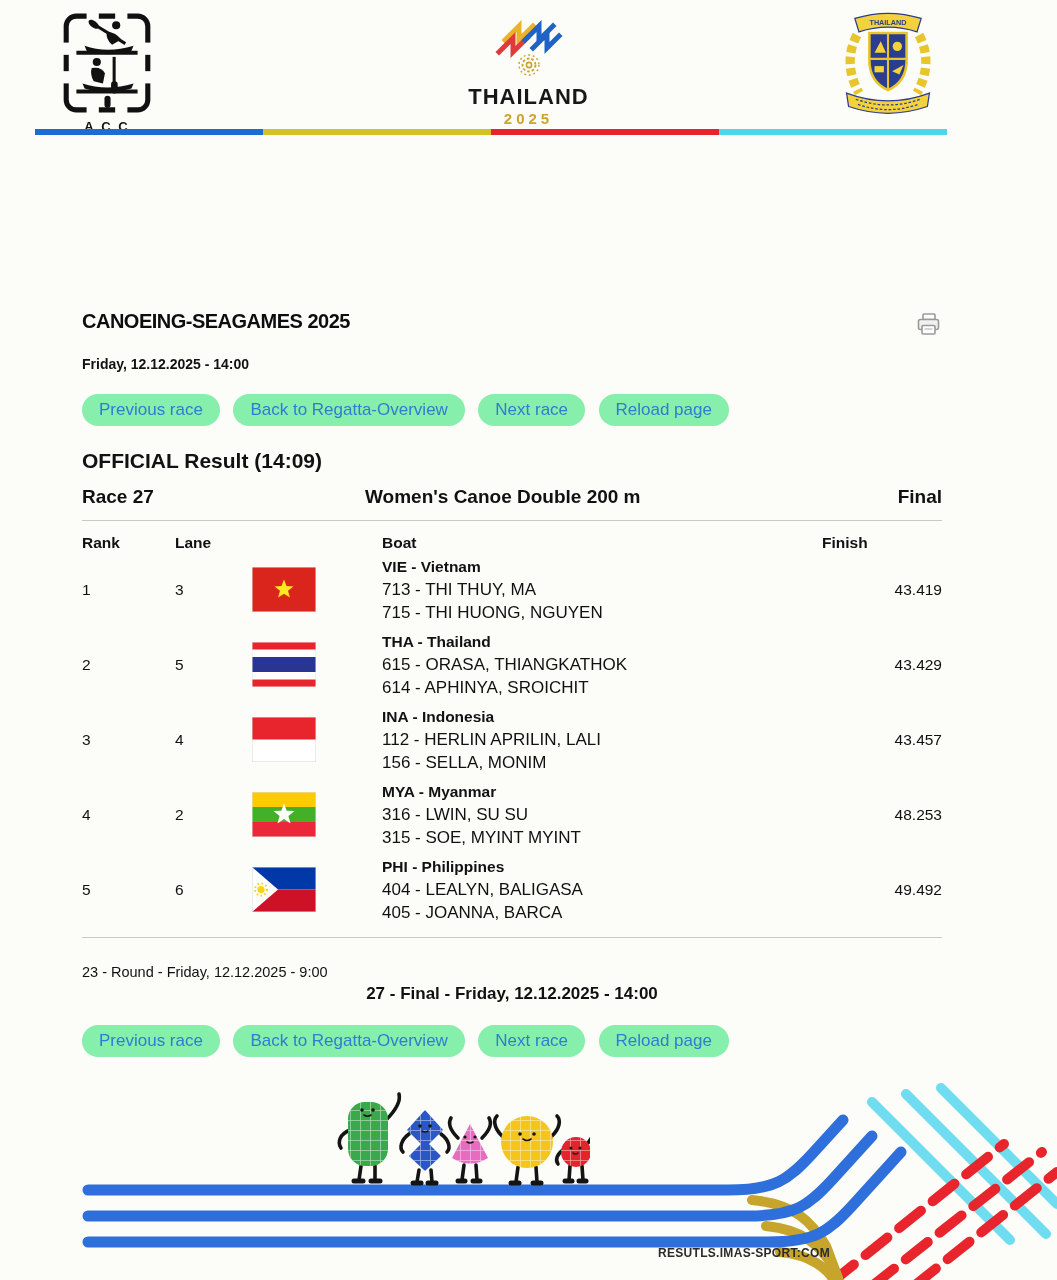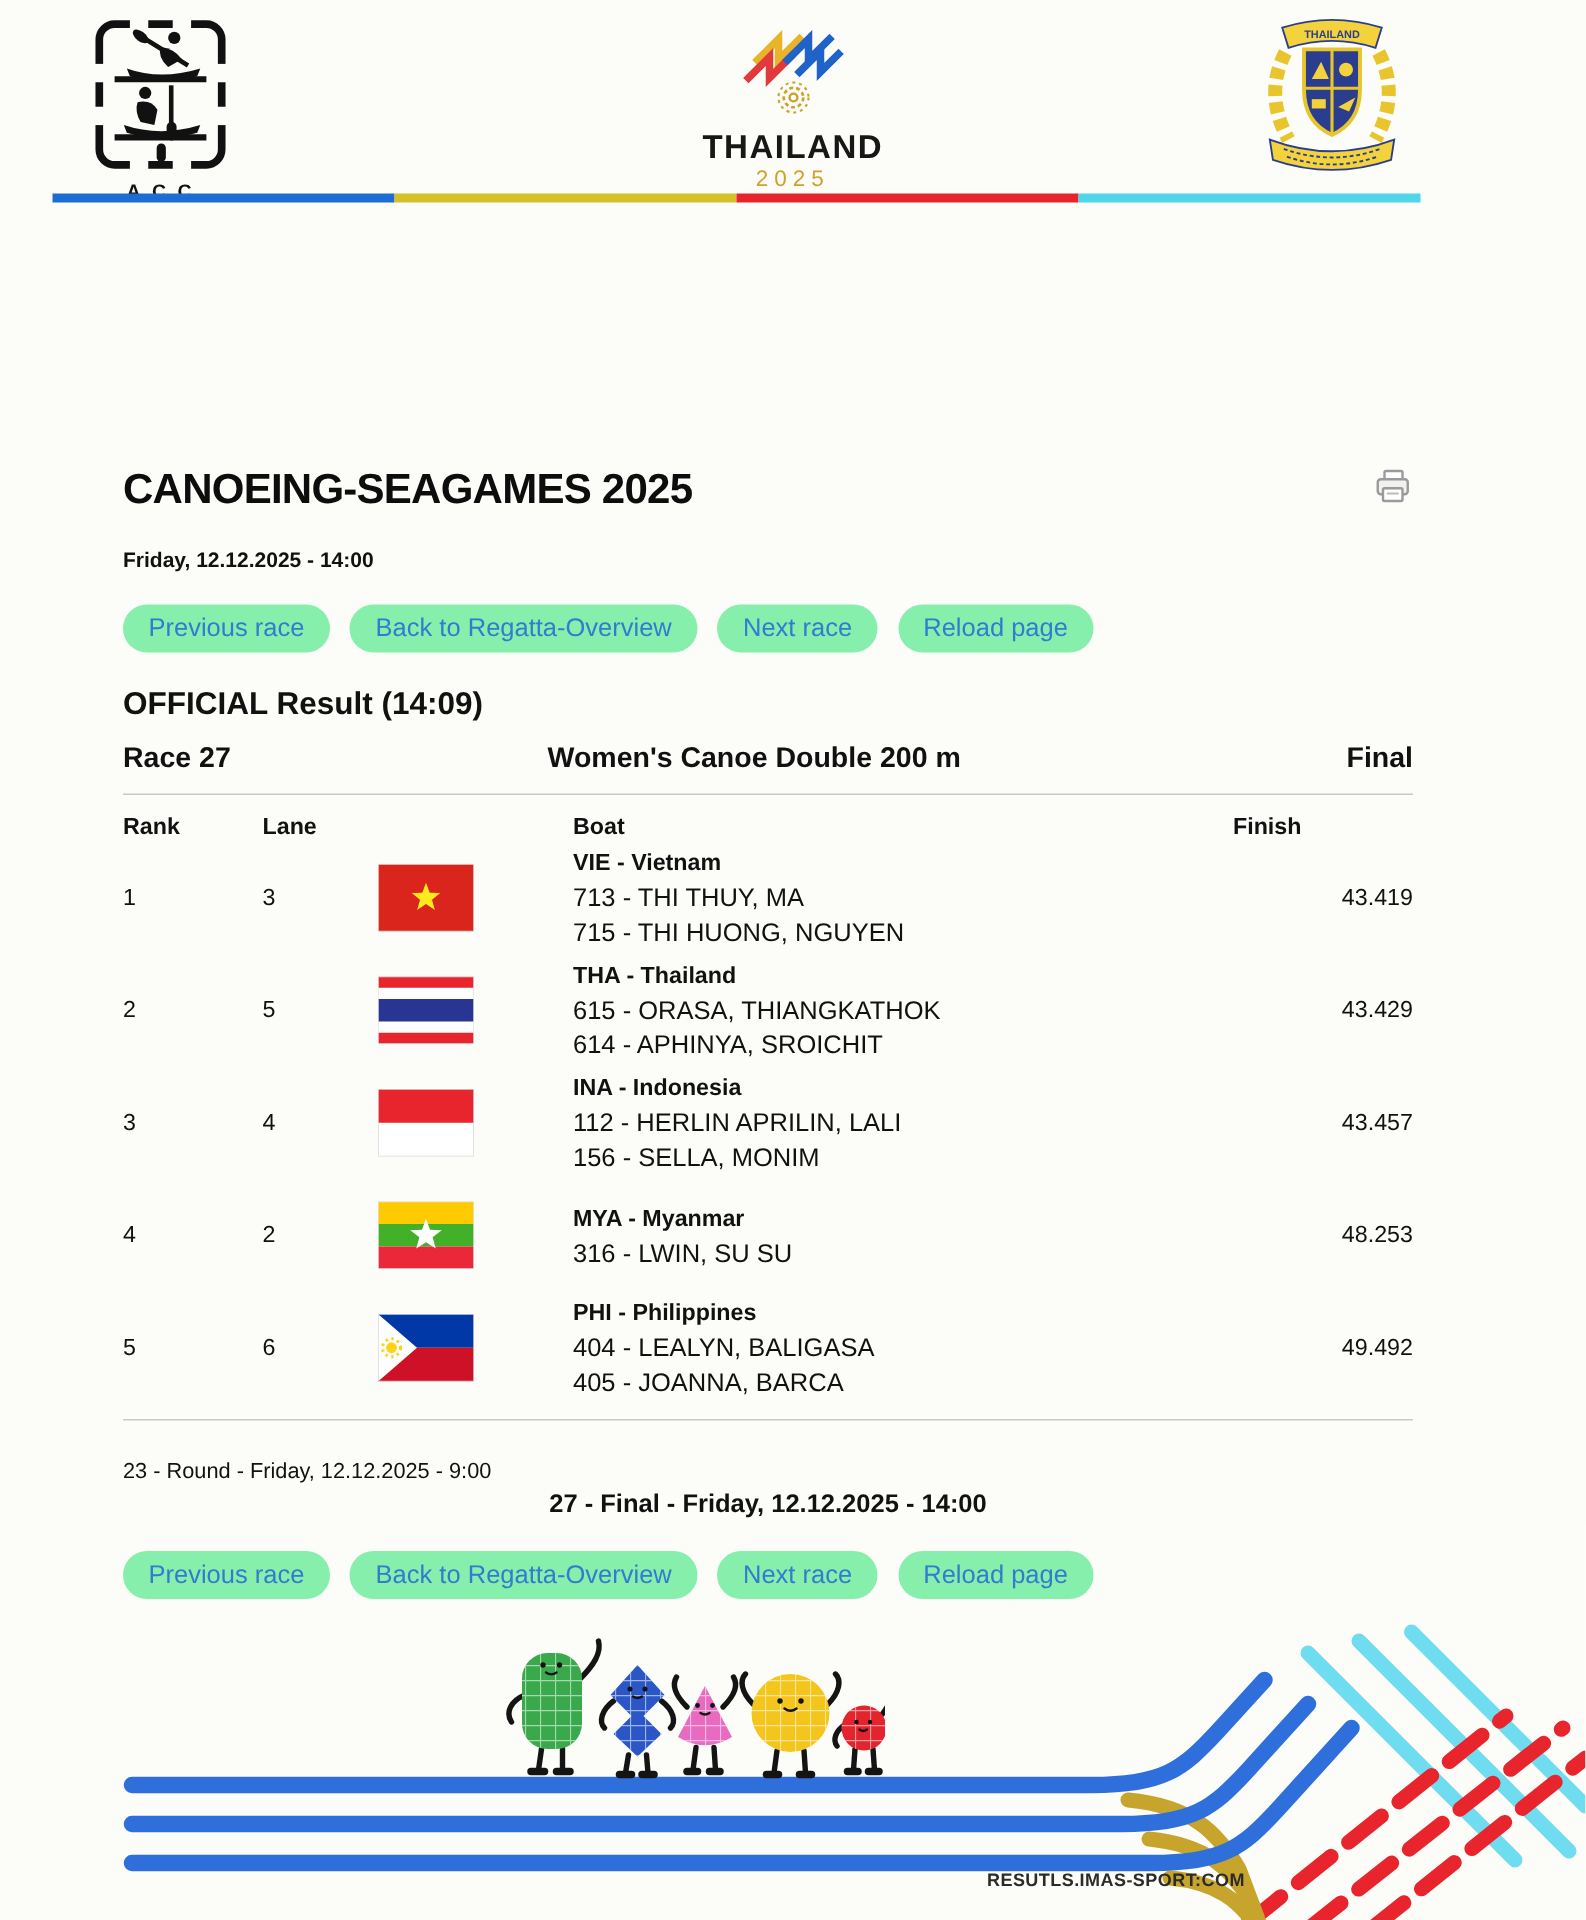--- a/index.html
+++ b/index.html
@@ -7,32 +7,32 @@
   .page{
     position:relative;width:1057px;height:1280px;margin:0 auto;
     background:#fcfcf8;overflow:hidden;
     font-family:"Liberation Sans","DejaVu Sans",sans-serif;color:#111;
   }
   
   .acc-logo{position:absolute;left:60px;top:12px;width:94px;text-align:center;}
   .acc-label{font-size:13px;font-weight:bold;letter-spacing:2px;color:#111;margin-top:1px;}
   .thai-logo{position:absolute;left:50%;top:8px;transform:translateX(-50%);text-align:center;width:220px;}
   .thai-title{font-size:22px;font-weight:bold;color:#171717;letter-spacing:1px;line-height:1;margin-top:2px;}
-  .thai-year{font-size:15px;font-weight:normal;color:#cfa22e;letter-spacing:4px;margin-top:2px;}
+  .thai-year{font-size:15px;font-weight:bold;color:#cfa22e;letter-spacing:4px;margin-top:2px;}
   .crest{position:absolute;right:106px;top:6px;}
   .stripe{position:absolute;left:35px;top:129px;width:912px;height:6px;display:flex;}
   .stripe div{flex:1 1 25%;height:100%;}
   .seg-blue{background:#1d6cd3;}
   .seg-yellow{background:#d3c128;}
   .seg-red{background:#e7242c;}
   .seg-cyan{background:#4fd6e8;}
   
   .content{position:absolute;left:82px;top:310px;width:860px;}
   .title-row{position:relative;}
-  h1{margin:0;font-size:28px;letter-spacing:-0.5px;font-weight:bold;color:#0d0d0d;}
+  h1{margin:0;font-size:20px;letter-spacing:-0.5px;font-weight:bold;color:#0d0d0d;}
   .print-btn{position:absolute;right:0;top:2px;background:none;border:none;padding:0;cursor:pointer;}
   .date-line{margin-top:23px;font-size:14px;font-weight:bold;}
   .btn-row{margin-top:22px;}
   .btn-row .pill{
     display:inline-block;border:none;cursor:pointer;
     background:#86efac;color:#2f7cd0;font-family:inherit;
     font-size:17px;padding:6px 17px;border-radius:16px;margin-right:9px;
   }
   h2{margin:23px 0 0 0;font-size:21px;font-weight:bold;}
   .race-header{position:relative;margin-top:13px;height:24px;font-size:19px;font-weight:bold;}
@@ -245,20 +245,21 @@
           <rect width="64" height="15" fill="#fecb00"></rect>
           <rect y="15" width="64" height="15" fill="#43b02a"></rect>
           <rect y="30" width="64" height="15" fill="#ea2839"></rect>
           <polygon fill="#ffffff" points="32,11.5 34.7,18.8 42.5,19.1 36.4,23.9 38.5,31.4 32,27.1 25.5,31.4 27.6,23.9 21.5,19.1 29.3,18.8"></polygon>
           <rect width="64" height="45" fill="none" stroke="#e3e3e3" stroke-width="1"></rect>
         </svg>
       </div>
       <div class="cell boat">
         <div class="country">MYA - Myanmar</div>
         <div class="crew">316 - LWIN, SU SU</div>
+        <div class="crew">315 - SOE, MYINT MYINT</div>
       </div>
       <div class="cell finish">48.253</div>
     </div>
 
     <div class="trow">
       <div class="cell">5</div>
       <div class="cell">6</div>
       <div class="cell">
         <svg class="flag" width="64" height="45" viewBox="0 0 64 45">
           <rect width="64" height="22.5" fill="#0038a8"></rect>

